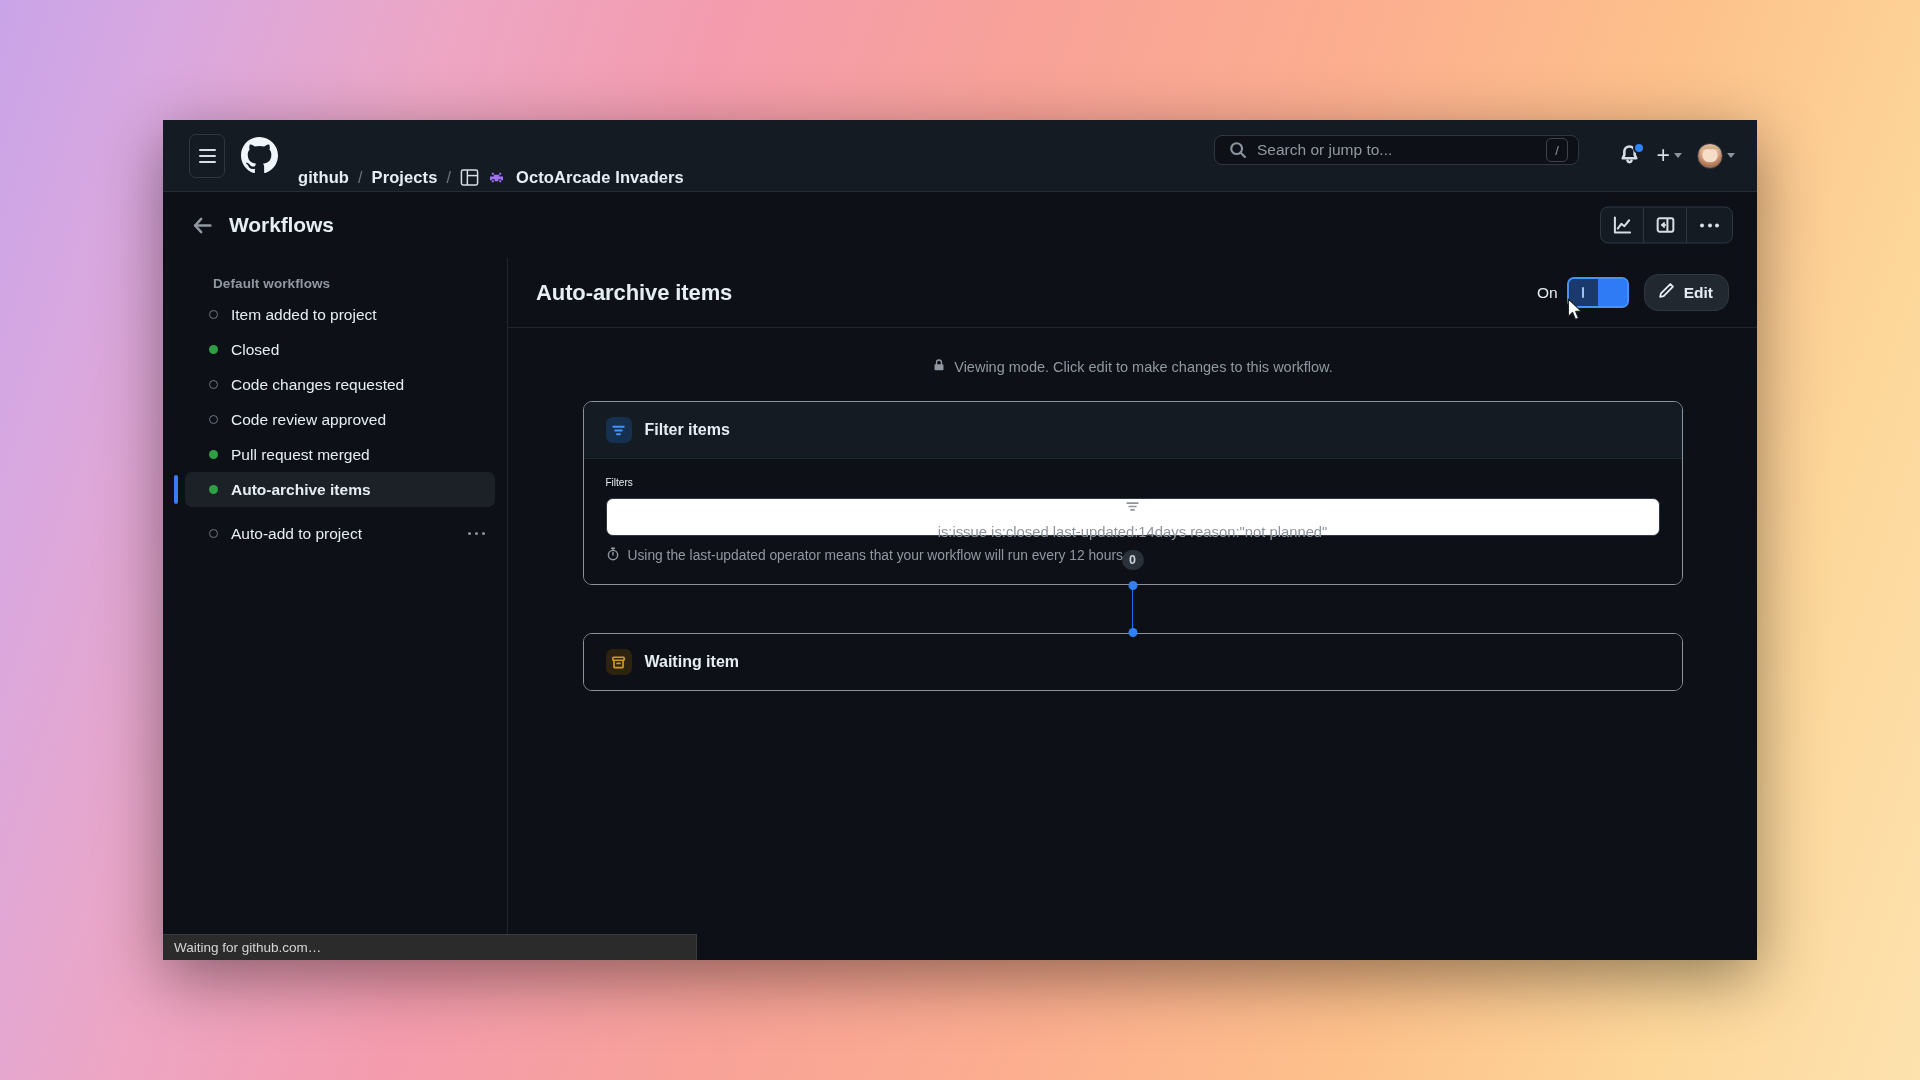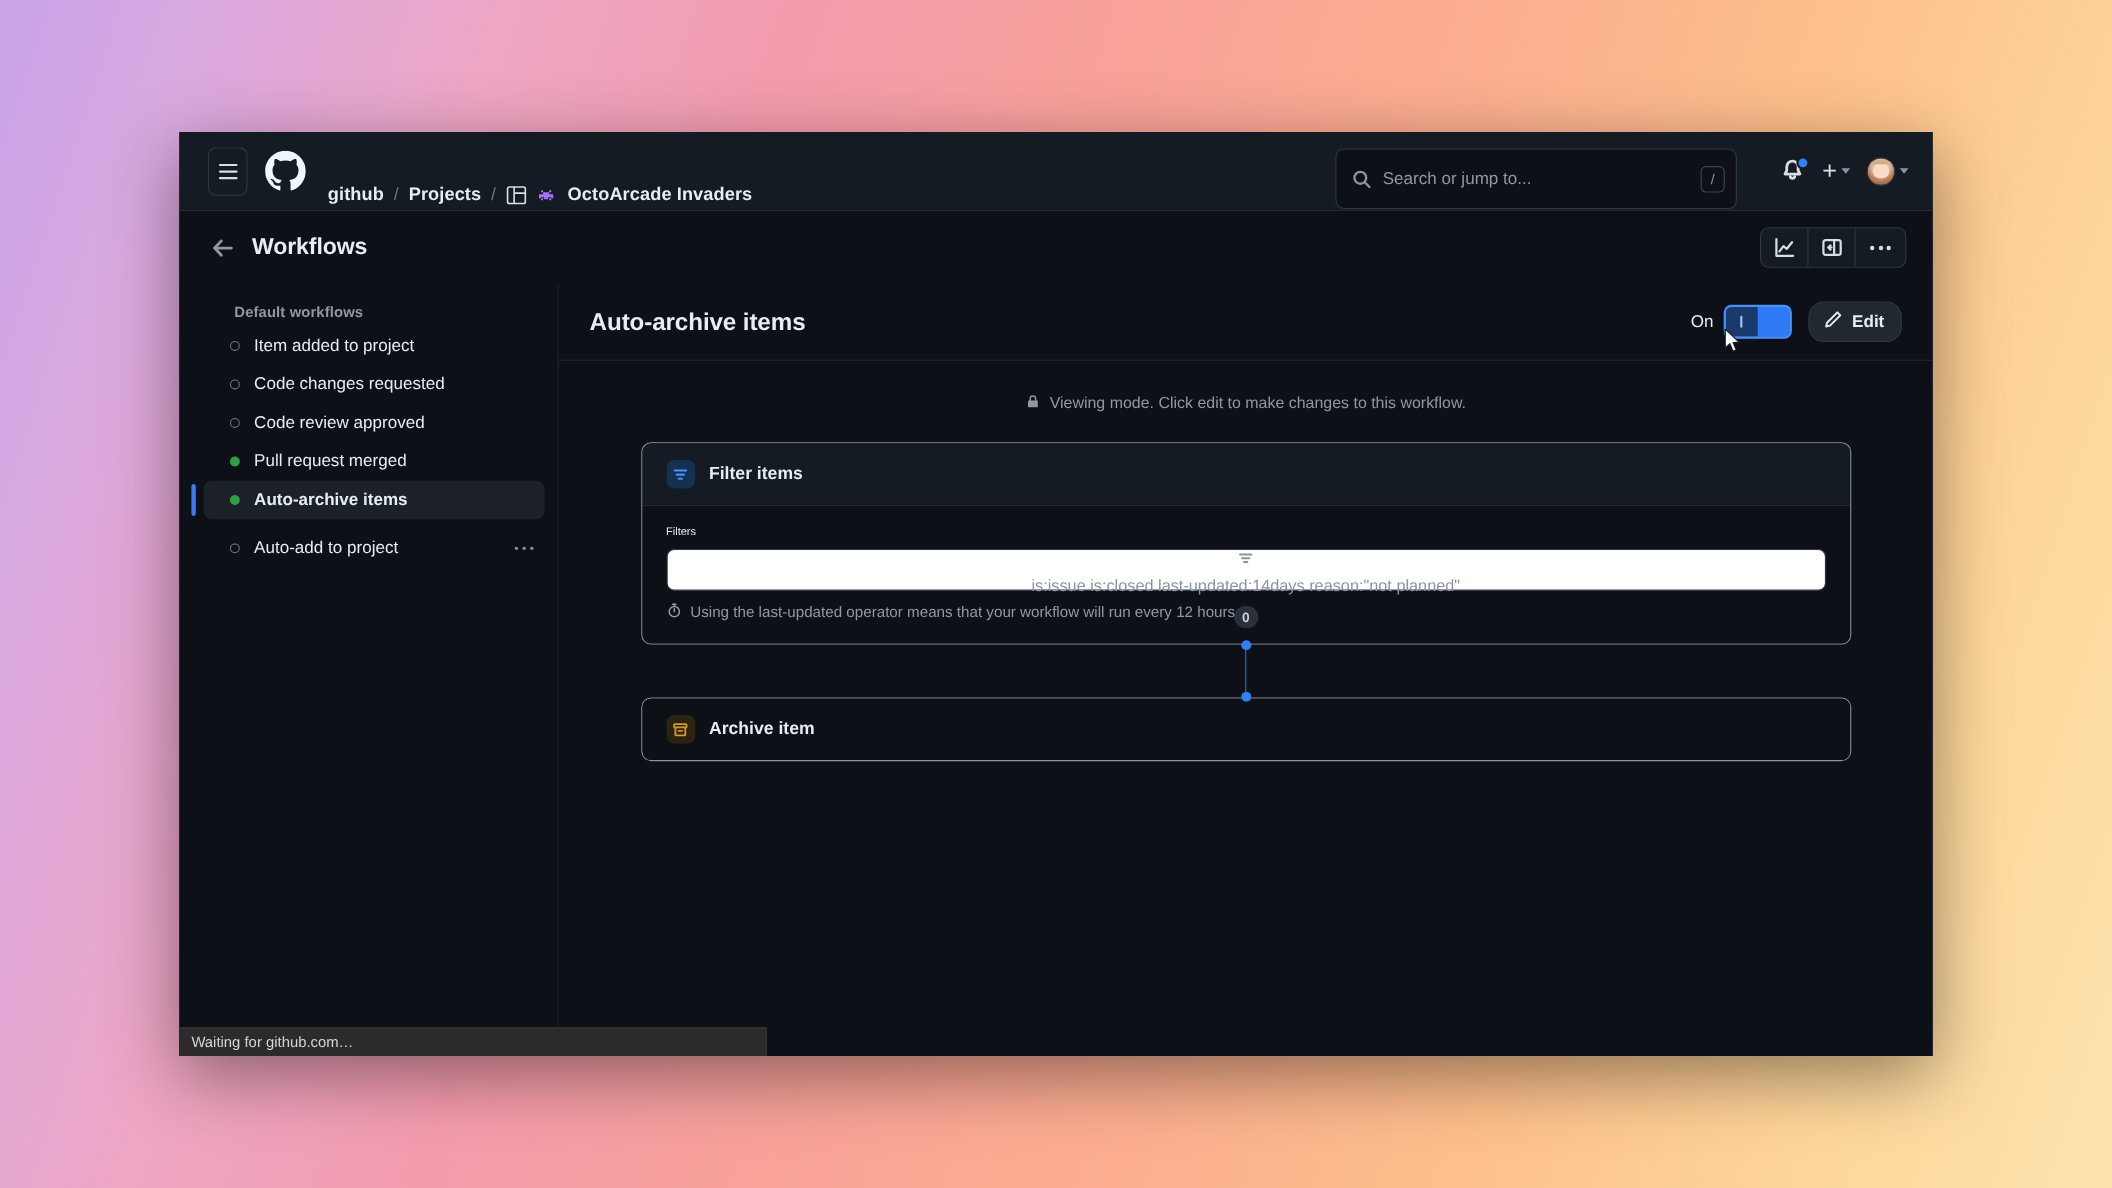--- a/index.html
+++ b/index.html
@@ -93,21 +93,21 @@
   .proj-icon svg { width: 19px; height: 19px; }
   .invader { font-size: 14px; color: #a371f7; line-height: 1; margin-right: 3px; }
   .invader svg { width: 15px; height: 13px; fill: #a371f7; display: block; }
 
   
   .search-box {
     position: absolute;
     left: 1051px;
     top: 15px;
     width: 365px;
-    height: 55px;
+    height: 30px;
     border: 1px solid #2f3742;
     border-radius: 8px;
     background: #0d1117;
     display: flex;
     align-items: center;
     padding: 0 10px 0 14px;
     cursor: text;
   }
   .search-box .s-ico { width: 18px; height: 18px; flex: 0 0 18px; }
   .search-box .s-ico svg { width: 18px; height: 18px; fill: none; stroke: #8b949e; stroke-width: 1.9; }
@@ -611,20 +611,24 @@
   </div>
 
   <div class="body-split">
 
     <div class="sidebar">
       <div class="side-heading">Default workflows</div>
 
       <div class="wf-item">
         <span class="status off"></span>
         <span class="label">Item added to project</span>
+      </div>
+      <div class="wf-item">
+        <span class="status on"></span>
+        <span class="label">Closed</span>
       </div>
       <div class="wf-item">
         <span class="status off"></span>
         <span class="label">Code changes requested</span>
       </div>
       <div class="wf-item">
         <span class="status off"></span>
         <span class="label">Code review approved</span>
       </div>
       <div class="wf-item">
@@ -732,21 +736,21 @@
 
           <div class="card">
             <div class="card-head plain">
               <span class="node-icon archive">
                 <svg viewBox="0 0 16 16">
                   <rect x="2" y="2.4" width="12" height="3.2" rx=".7"></rect>
                   <path d="M3.2 5.6v7.1c0 .4.3.7.7.7h8.2c.4 0 .7-.3.7-.7V5.6" stroke-linejoin="round"></path>
                   <line x1="6.4" y1="9" x2="9.6" y2="9" stroke-linecap="round"></line>
                 </svg>
               </span>
-              <span class="card-title">Archive item</span>
+              <span class="card-title">Waiting item</span>
             </div>
           </div>
 
         </div>
       </div>
     </div>
   </div>
 
   <div class="status-bar">Waiting for github.com…</div>
 </div>

